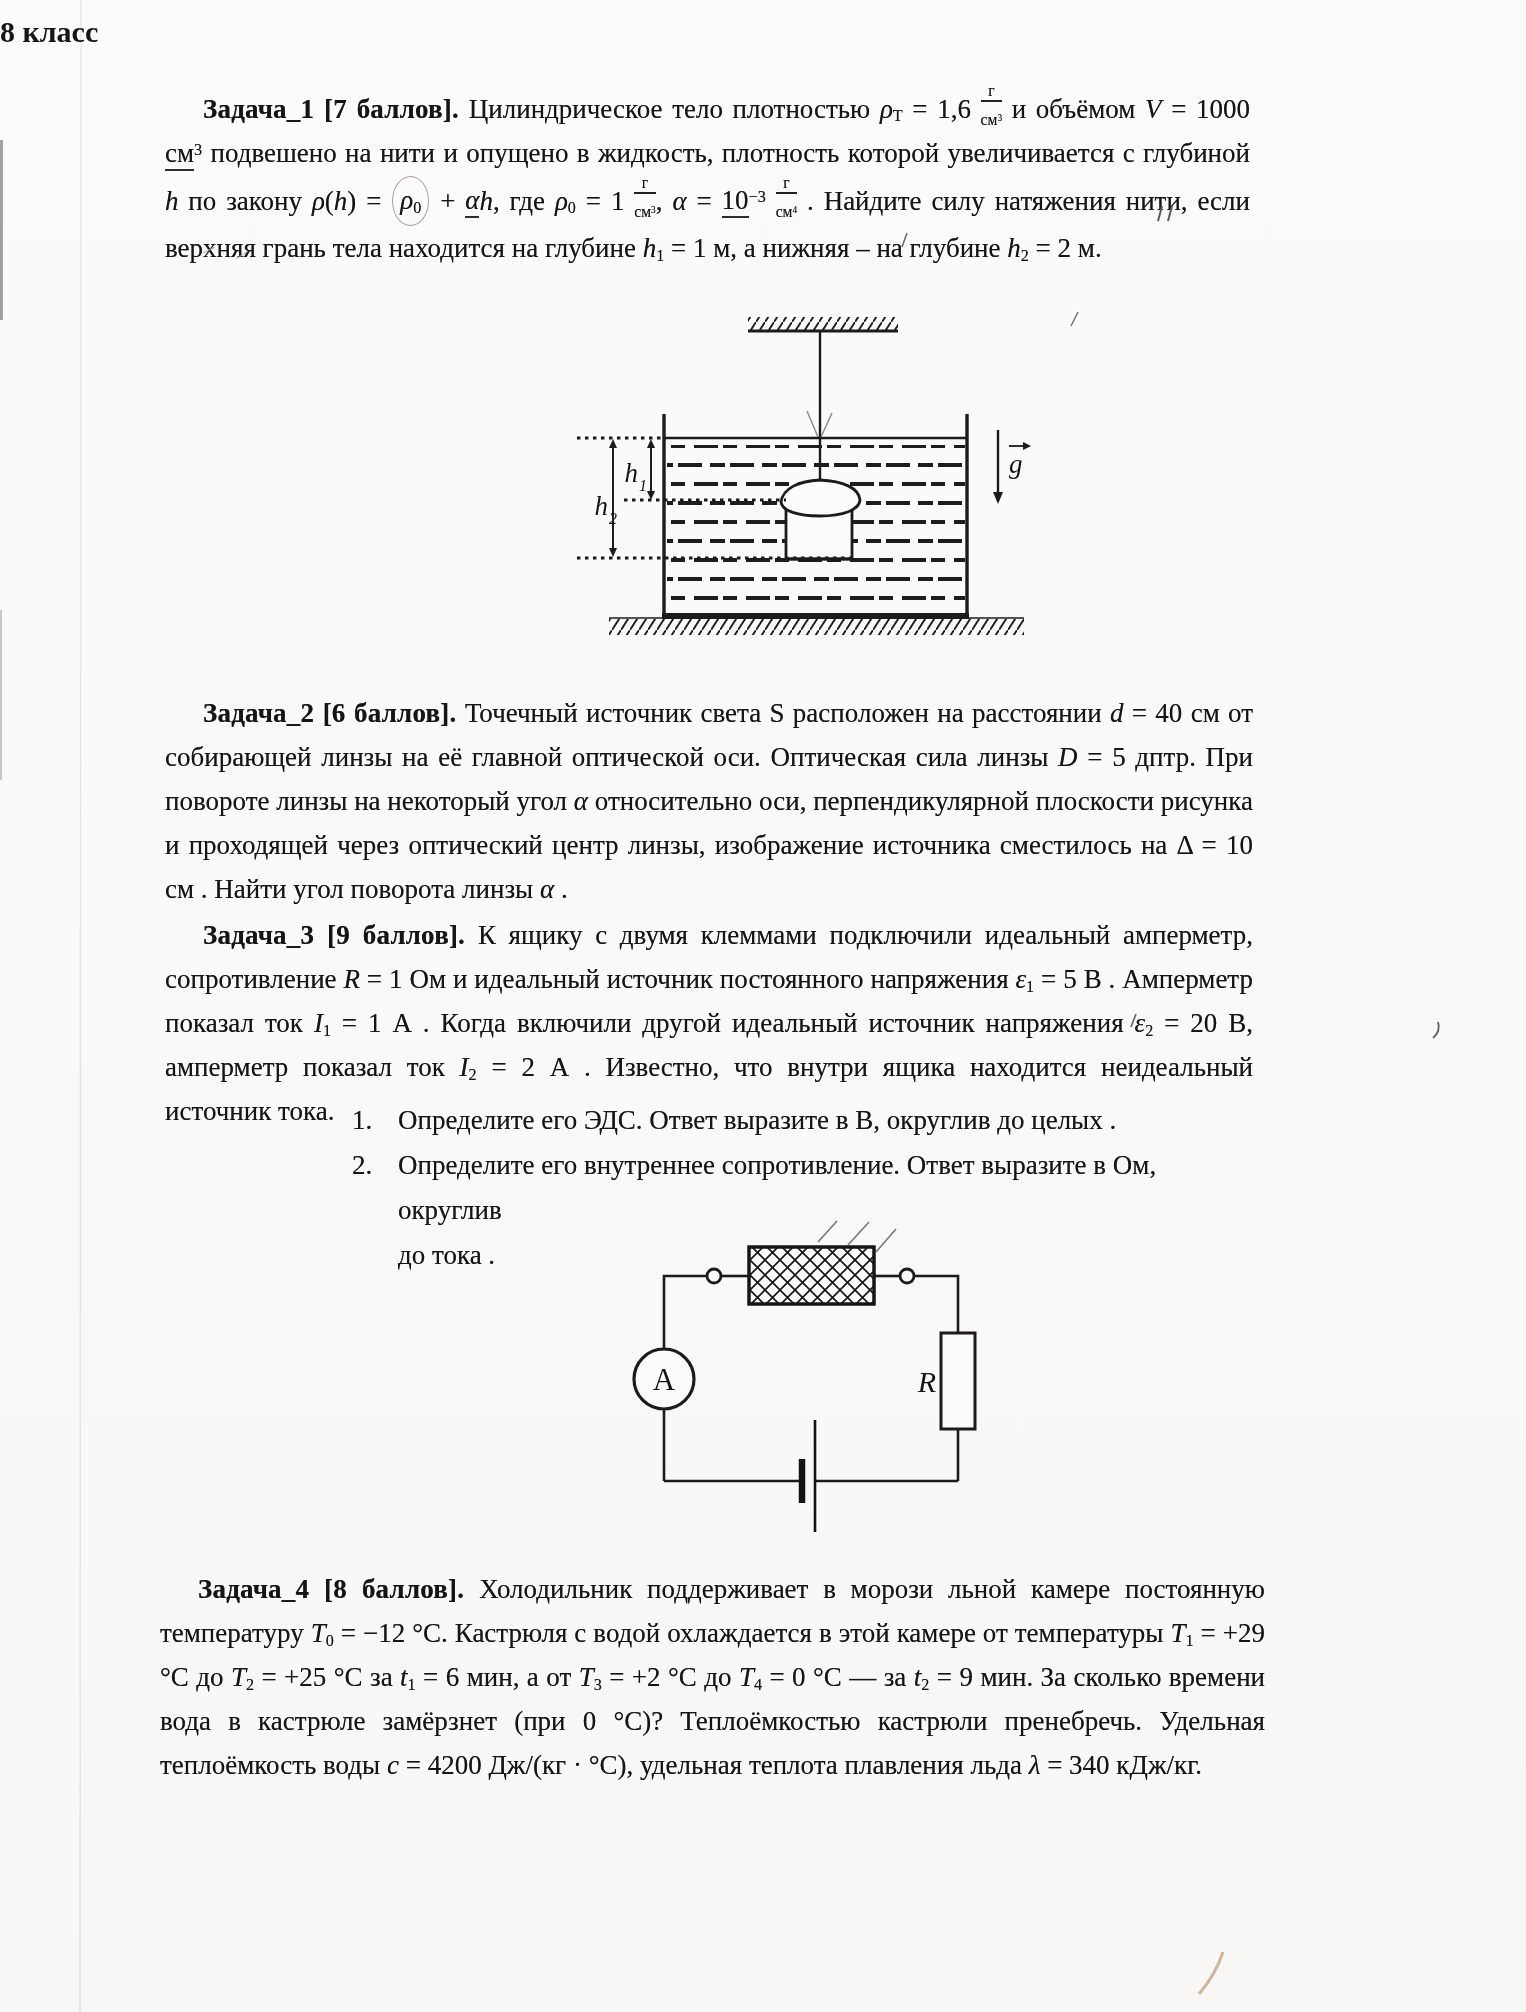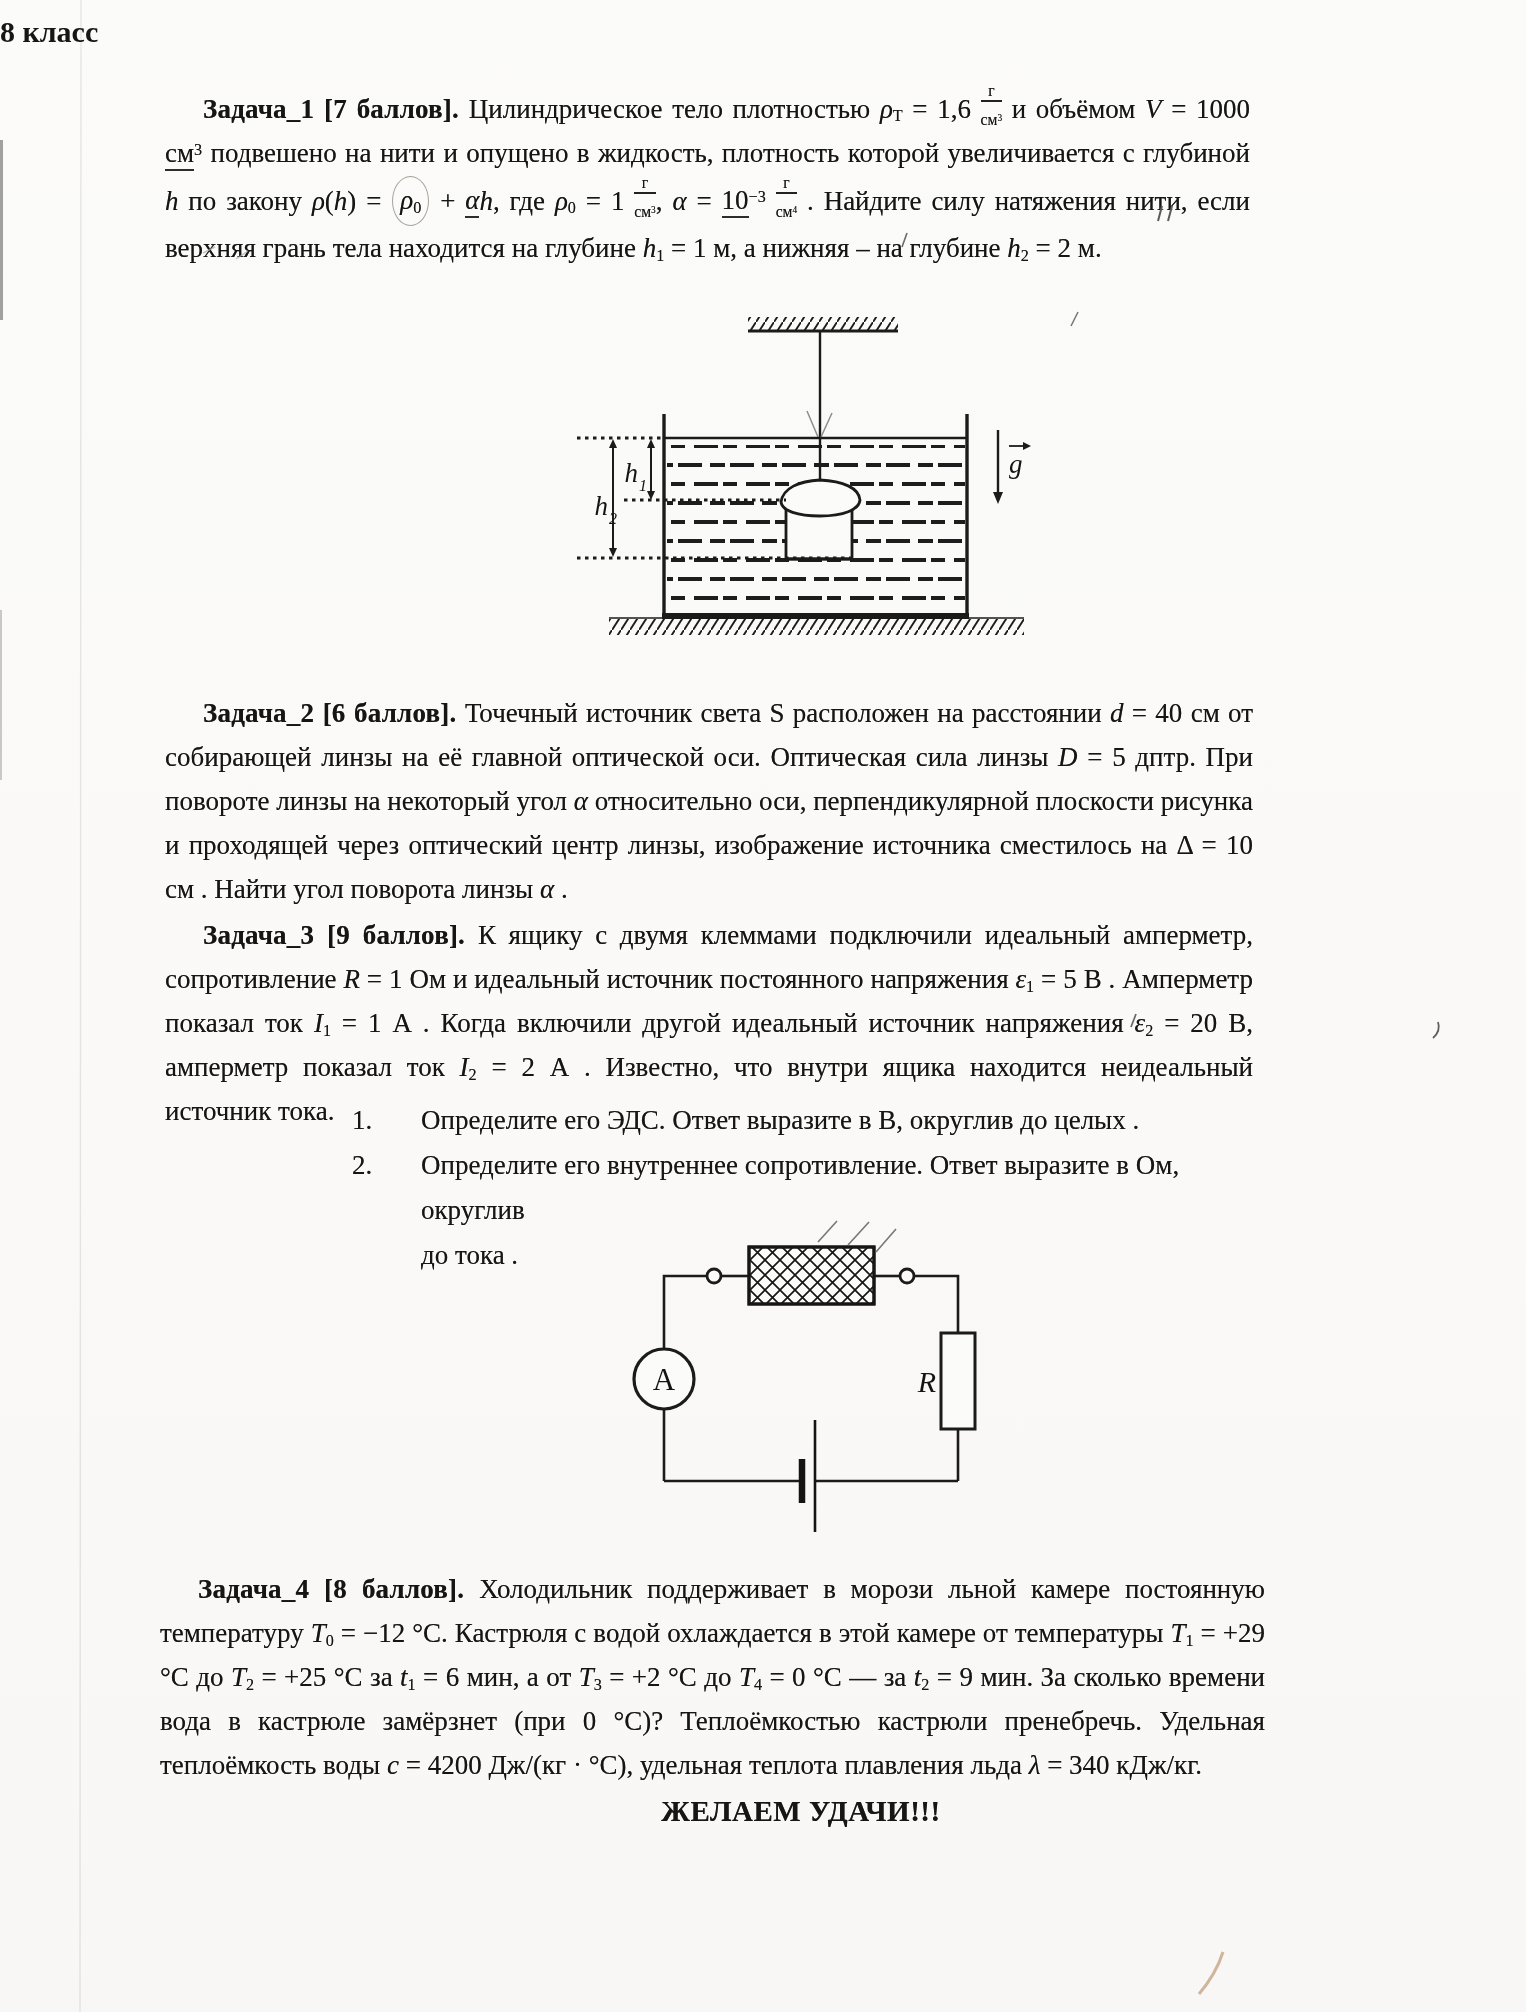--- a/index.html
+++ b/index.html
@@ -12,21 +12,21 @@
   sub{font-size:.6em;font-style:normal;vertical-align:-0.22em;line-height:0;}
   sup{font-size:.6em;font-style:normal;vertical-align:.45em;line-height:0;}
   .frac{display:inline-block;text-align:center;vertical-align:-.5em;font-size:.58em;line-height:1.05;font-style:normal;}
   .frac .num{display:block;border-bottom:2px solid #222;padding:0 3px 1px;}
   .frac .den{display:block;padding-top:10px;}
   .upen{border-bottom:2.2px solid #2d2d2d;padding-bottom:1px;}
   .circ{display:inline-block;border:1.6px solid #a6a29b;border-radius:50%;padding:1px 7px 3px;margin:0 1px;}
   .olist{position:absolute;left:352px;top:1098px;width:900px;}
   .oitem{display:flex;font-size:27px;line-height:45px;text-shadow:0 0 .4px rgba(0,0,0,.55);}
   .onum{width:46px;flex:none;}
-  .otext{width:850px;margin-left:23px;}
+  .otext{width:850px;}
   .wish{position:absolute;left:80px;width:1442px;top:1795px;text-align:center;font-weight:bold;font-size:29px;letter-spacing:.5px;text-shadow:0 0 .4px rgba(0,0,0,.6);}
   .duration{position:absolute;left:164px;top:1858px;font-weight:bold;font-size:28px;text-shadow:0 0 .4px rgba(0,0,0,.6);}
   .fig{position:absolute;}
   .ink{stroke:#1b1b1b;fill:none;}
   .paperfill{fill:#fbfbf9;}
   .svgm{font-family:"Liberation Serif",serif;font-style:italic;fill:#141414;}
   .svgt{font-family:"Liberation Serif",serif;fill:#141414;}
   .artifacts{position:absolute;left:0;top:0;pointer-events:none;}
 </style>
 </head>
@@ -154,21 +154,20 @@
       <text class="svgm" x="936" y="1392" font-size="30" text-anchor="end">R</text>
     </g>
     <g>
       <line x1="802" y1="1459" x2="802" y2="1503" stroke="#141414" stroke-width="6.5"></line>
       <line x1="815" y1="1420" x2="815" y2="1532" stroke="#141414" stroke-width="2.6"></line>
     </g>
   </svg>
 
   <p class="para" style="left:160px;top:1540px;width:1105px;"><b>Задача_4 [8 баллов]. </b>Холодильник поддерживает в морози льной камере постоянную температуру <i class="mv">T</i><sub>0</sub> = −12 °С. Кастрюля с водой охлаждается в этой камере от температуры <i class="mv">T</i><sub>1</sub> = +29 °С до <i class="mv">T</i><sub>2</sub> = +25 °С за <i class="mv">t</i><sub>1</sub> = 6 мин, а от <i class="mv">T</i><sub>3</sub> = +2 °С до <i class="mv">T</i><sub>4</sub> = 0 °С — за <i class="mv">t</i><sub>2</sub> = 9 мин. За сколько времени вода в кастрюле замёрзнет (при 0 °С)? Теплоёмкостью кастрюли пренебречь. Удельная теплоёмкость воды <i class="mv">c</i> = 4200 Дж/(кг · °С), удельная теплота плавления льда <i class="mv">λ</i> = 340 кДж/кг.</p>
 
-  <div class="wish">ЖЕЛАЕМ УДАЧИ!!!</div>
 
   <svg class="artifacts" width="1526" height="2012" viewBox="0 0 1526 2012">
     <line x1="81" y1="0" x2="80" y2="2012" stroke="#000" opacity="0.08" stroke-width="1.5"></line>
     <rect x="0" y="140" width="3" height="180" fill="#333" opacity="0.45"></rect>
     <rect x="0" y="610" width="2" height="170" fill="#555" opacity="0.3"></rect>
     <path d="M1162,206 L1158,221 M1172,206 L1168,221" stroke="#5a5a5a" stroke-width="2" fill="none"></path>
     <path d="M907,233 L902,247" stroke="#6a6a6a" stroke-width="1.6" fill="none"></path>
     <path d="M1078,312 L1071,326" stroke="#777" stroke-width="1.5" fill="none"></path>
     <path d="M1136,1014 L1131,1027" stroke="#666" stroke-width="1.7" fill="none"></path>
     <path d="M1438,1022 Q1441,1031 1433,1038" stroke="#5f5f5f" stroke-width="1.8" fill="none"></path>

